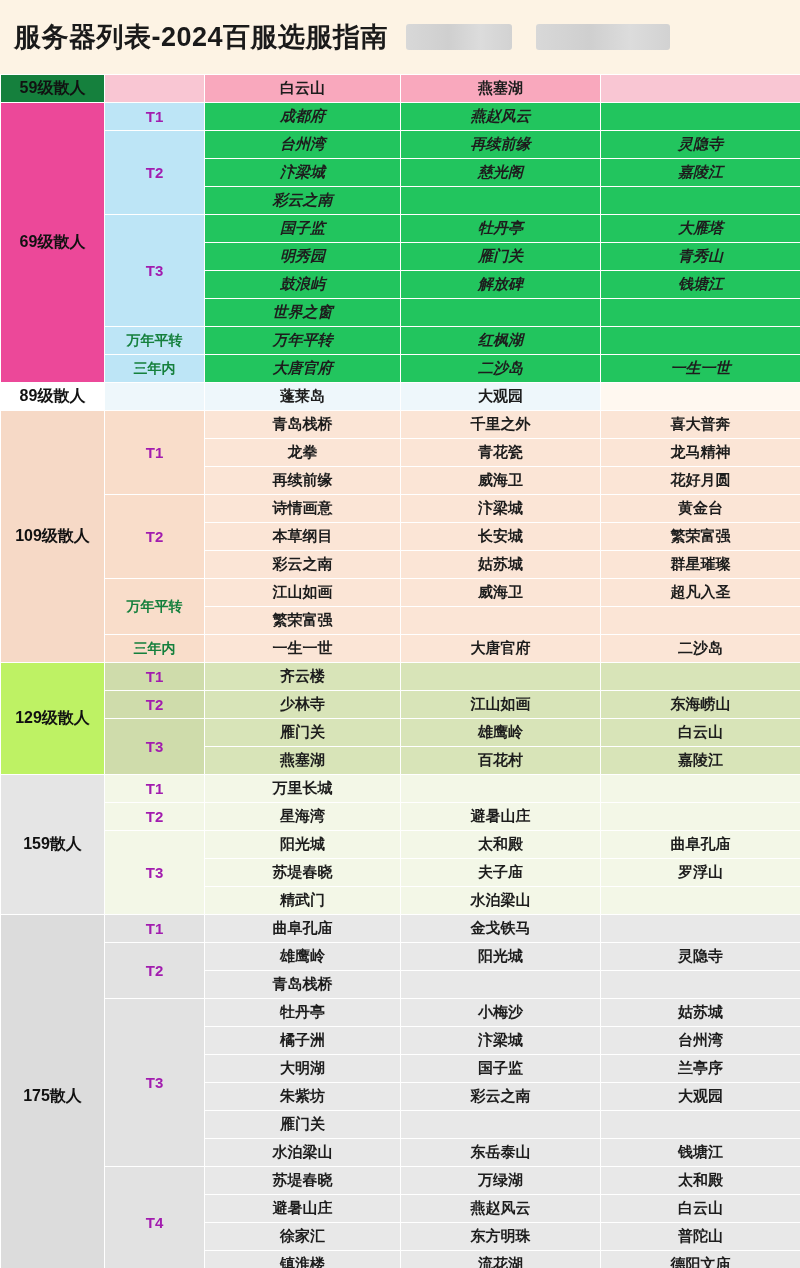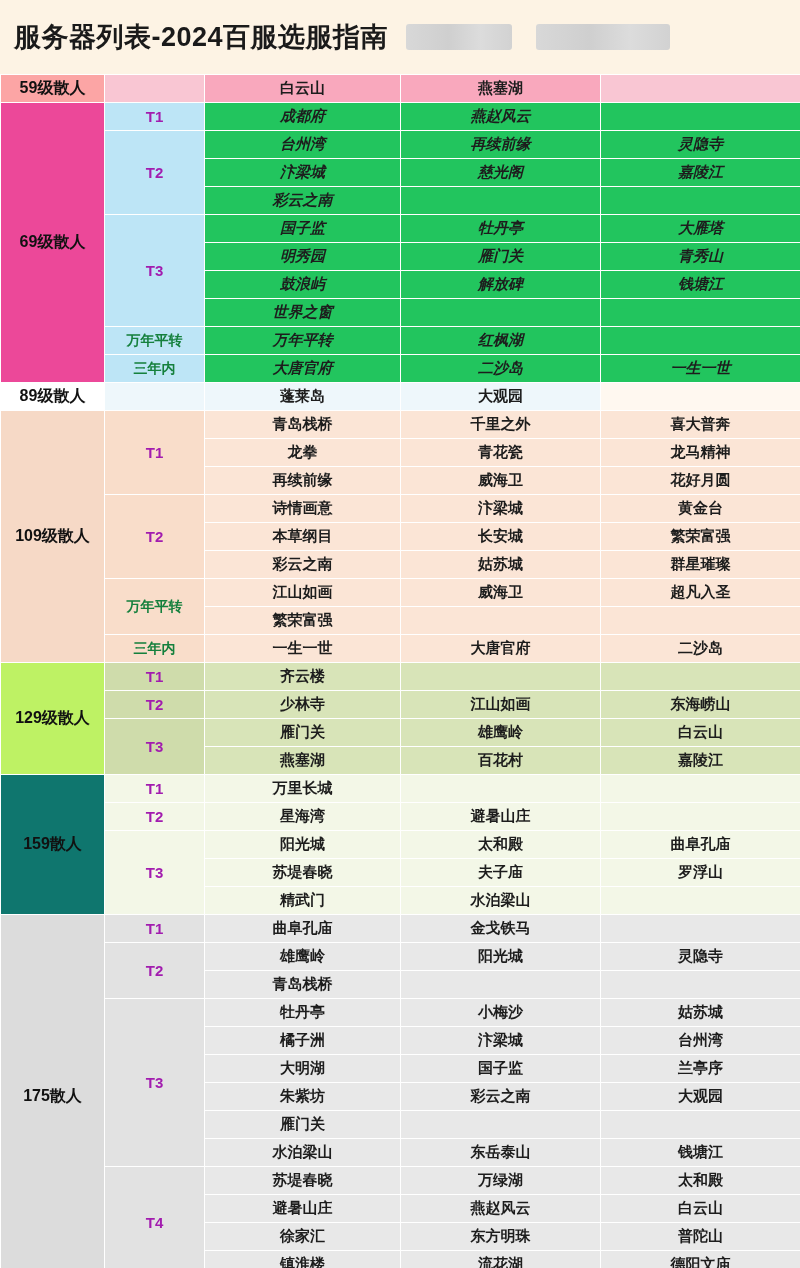--- a/index.html
+++ b/index.html
@@ -84,21 +84,21 @@
     color:#a21caf;
   }
   .tier-txt{
     font-size:14px;
     font-weight:bold;
     color:#15803d;
   }
 
   
   
-  .pink-lvl{background:#fca5a5;margin-left:28px;}
+  .pink-lvl{background:#15803d;margin-left:28px;}
   .pink-cell{background:#f9a8bd;}
   .pink-empty{background:#f9c6d3;}
 
   
   .blue-lvl{background:#ec4899;}
   .blue-cell{background:#22c55e;font-style:italic;}
   .blue-cell2{background:#bde5f6;}
 
   
   .white-lvl{background:#ffffff;}
@@ -108,21 +108,21 @@
   .peach-lvl{background:#f6d9c6;}
   .peach-cell{background:#fbe5d6;}
   .peach-cell2{background:#f9ddca;}
 
   
   .green-lvl{background:#bef264;}
   .green-cell{background:#d8e4b8;}
   .green-cell2{background:#cfdcab;}
 
   
-  .lgreen-lvl{background:#0f766e;margin-left:24px;}
+  .lgreen-lvl{background:#e5e5e5;margin-left:24px;}
   .lgreen-cell{background:#f3f7e7;}
 
   
   .grey-lvl{background:#dcdcdc;}
   .grey-cell{background:#e8e8e8;}
   .grey-cell2{background:#e2e2e2;}
 
   .empty{background:transparent;}
 </style>
 </head>

